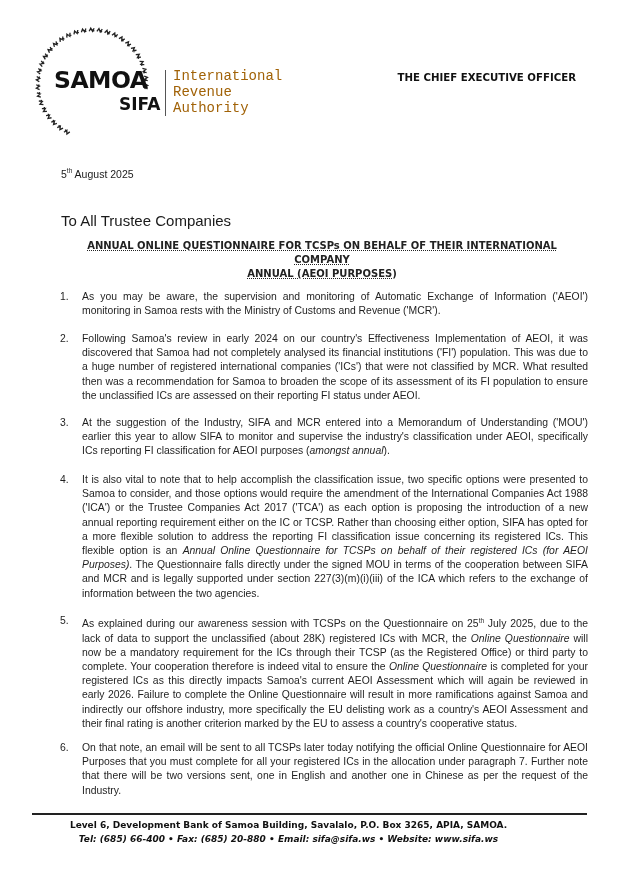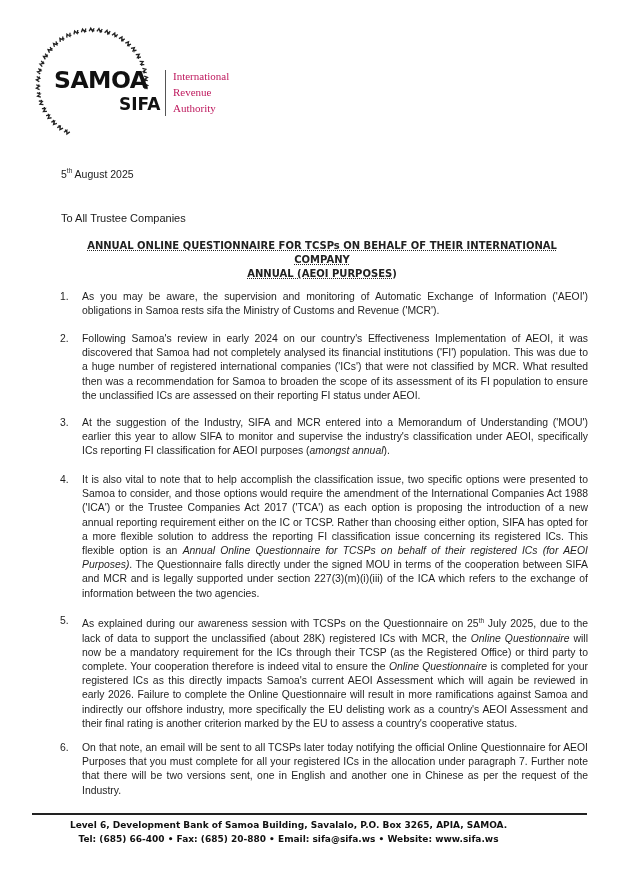--- a/index.html
+++ b/index.html
@@ -3,38 +3,38 @@
 <meta charset="utf-8">
 <style>
   html, body { margin: 0; padding: 0; background: #ffffff; }
   body { width: 621px; height: 875px; position: relative; overflow: hidden; color: #1a1a1a; font-family: "Liberation Sans", sans-serif; }
 
   .logo { position: absolute; left: 30px; top: 22px; width: 250px; height: 120px; }
   .logo svg { position: absolute; left: 0; top: 0; }
   .logo-samoa { position: absolute; left: 24px; top: 44px; font-family: "DejaVu Sans", sans-serif; font-weight: bold; font-size: 23.5px; letter-spacing: -0.5px; color: #111; }
   .logo-sifa { position: absolute; left: 89px; top: 72px; font-family: "DejaVu Sans", sans-serif; font-weight: bold; font-size: 17px; color: #111; }
   .logo-divider { position: absolute; left: 135px; top: 48px; width: 1px; height: 46px; background: #555; }
-  .logo-ifa { position: absolute; left: 143px; top: 46px; font-family: Liberation Serif, serif; font-size: 11px; line-height: 16px; color: #be185d; font-weight: 300; }
+  .logo-ifa { position: absolute; left: 143px; top: 46px; font-family: Liberation Mono, monospace; font-size: 14px; line-height: 16px; color: #a16207; font-weight: 300; }
 
   .correspondence { position: absolute; right: 45px; top: 71px; text-align: right; font-family: "DejaVu Sans", sans-serif; font-weight: bold; font-size: 10.2px; line-height: 14.5px; color: #111; }
 
   .date { position: absolute; left: 61px; top: 167px; font-size: 10.5px; }
   .date sup { font-size: 6.5px; }
-  .recipient { position: absolute; left: 61px; top: 212px; font-size: 11px; }
+  .recipient { position: absolute; left: 61px; top: 212px; font-size: 15px; }
 
   .title { position: absolute; left: 62px; width: 520px; top: 239px; text-align: center; font-family: "DejaVu Sans", sans-serif; font-weight: bold; font-size: 10px; line-height: 14px; text-decoration: underline; text-decoration-style: dotted; color: #222; }
 
   .para { position: absolute; left: 60px; width: 528px; font-size: 10.4px; line-height: 14.2px; color: #1e1e1e; text-align: justify; }
   .para .num { position: absolute; left: 0; top: 0; width: 22px; }
   .para .body { margin-left: 22px; }
   .para i { font-style: italic; }
 
   .footer-line { position: absolute; left: 32px; top: 813px; width: 555px; height: 2px; background: #222; }
   .footer { position: absolute; left: 0; width: 577px; top: 819px; text-align: center; font-family: "DejaVu Sans", sans-serif; font-weight: bold; font-size: 9px; line-height: 13.5px; color: #111; }
-  .footer .l2 { font-weight: bold; }
+  .footer .l2 { font-weight: bold; font-style: italic; }
 </style>
 </head>
 <body>
 
 <div class="logo">
   <svg width="130" height="120" id="ring">
       <g transform="translate(115.9,64.8) rotate(30)">
         <path d="M-2.5,-2 L1,-2 L-1,1 L2.5,1 M0,-1 L0,2.5" stroke="#222" stroke-width="1.3" fill="none"></path>
       </g>
       <g transform="translate(115.8,56.9) rotate(22)">
@@ -129,34 +129,35 @@
   <div class="logo-sifa">SIFA</div>
   <div class="logo-divider"></div>
   <div class="logo-ifa">
     <div>International</div>
     <div>Revenue</div>
     <div>Authority</div>
   </div>
 </div>
 
 <div class="correspondence">
+  <div>THE CHIEF EXECUTIVE OFFICER</div>
 </div>
 
 <div class="date"><span>5</span><sup>th</sup><span> August 2025</span></div>
 
 <div class="recipient">To All Trustee Companies</div>
 
 <div class="title">
   <div>ANNUAL ONLINE QUESTIONNAIRE FOR TCSPs ON BEHALF OF THEIR INTERNATIONAL COMPANY</div>
   <div>ANNUAL (AEOI PURPOSES)</div>
 </div>
 
 <div class="para" style="top:290px;">
   <span class="num">1.</span>
-  <div class="body">As you may be aware, the supervision and monitoring of Automatic Exchange of Information ('AEOI') obligations in Samoa rests sifa the Ministry of Customs and Revenue ('MCR').</div>
+  <div class="body">As you may be aware, the supervision and monitoring of Automatic Exchange of Information ('AEOI') monitoring in Samoa rests with the Ministry of Customs and Revenue ('MCR').</div>
 </div>
 
 <div class="para" style="top:332px;">
   <span class="num">2.</span>
   <div class="body">Following Samoa's review in early 2024 on our country's Effectiveness Implementation of AEOI, it was discovered that Samoa had not completely analysed its financial institutions ('FI') population. This was due to a huge number of registered international companies ('ICs') that were not classified by MCR. What resulted then was a recommendation for Samoa to broaden the scope of its assessment of its FI population to ensure the unclassified ICs are assessed on their reporting FI status under AEOI.</div>
 </div>
 
 <div class="para" style="top:416px;">
   <span class="num">3.</span>
   <div class="body"><span>At the suggestion of the Industry, SIFA and MCR entered into a Memorandum of Understanding ('MOU') earlier this year to allow SIFA to monitor and supervise the industry's classification under AEOI, specifically ICs reporting FI classification for AEOI purposes (</span><i>amongst annual</i><span>).</span></div>

